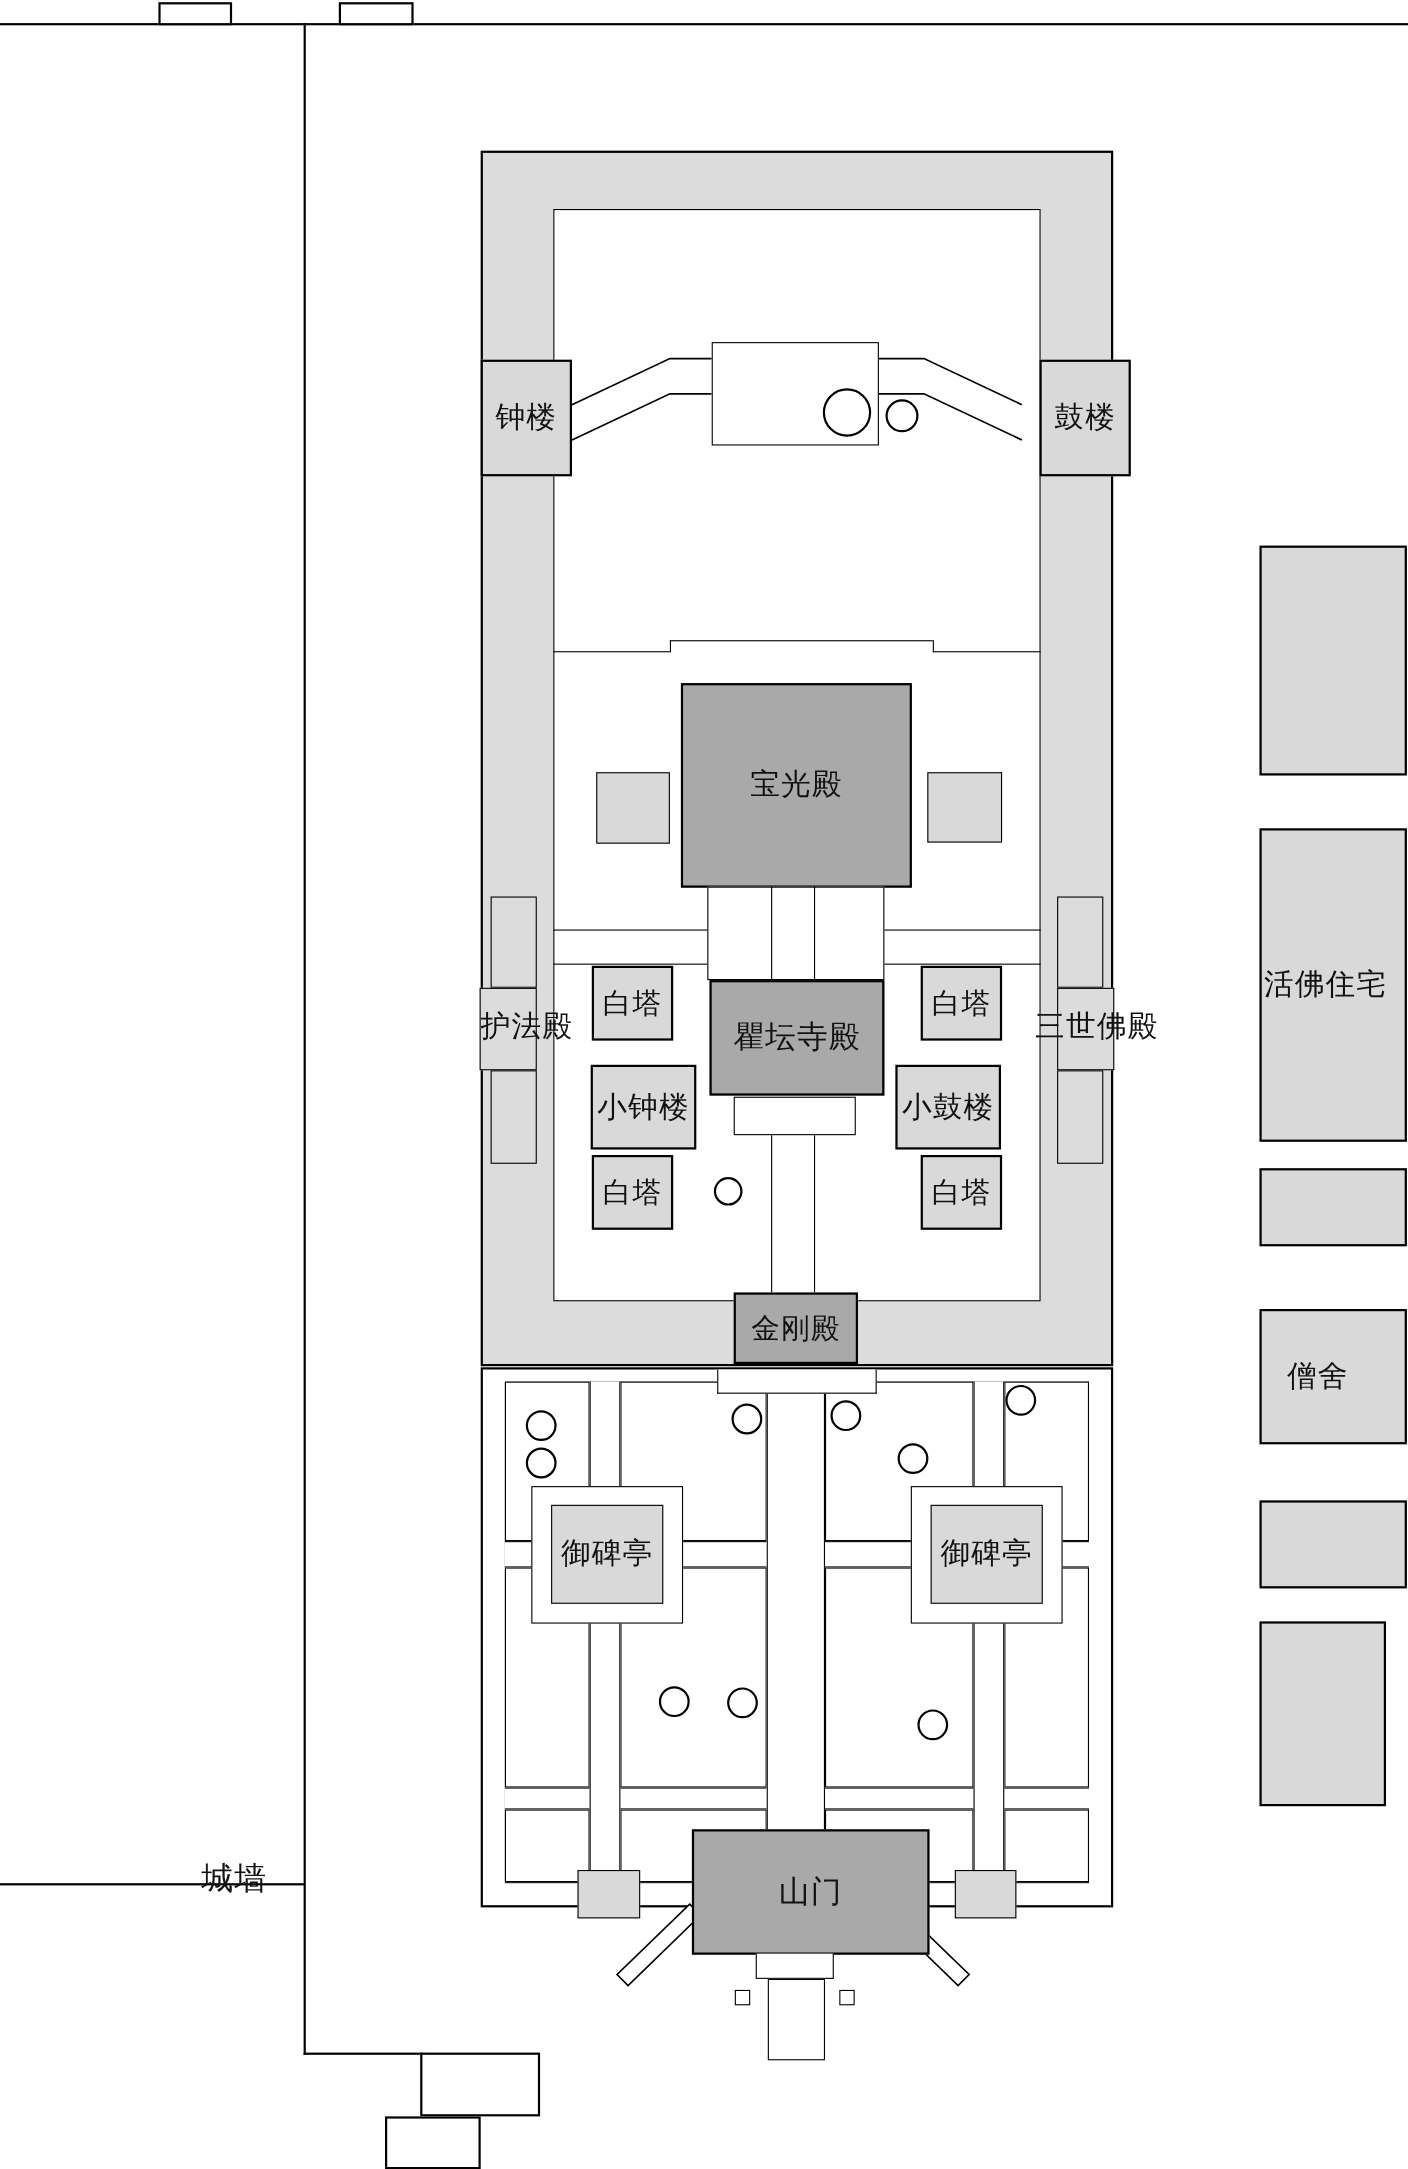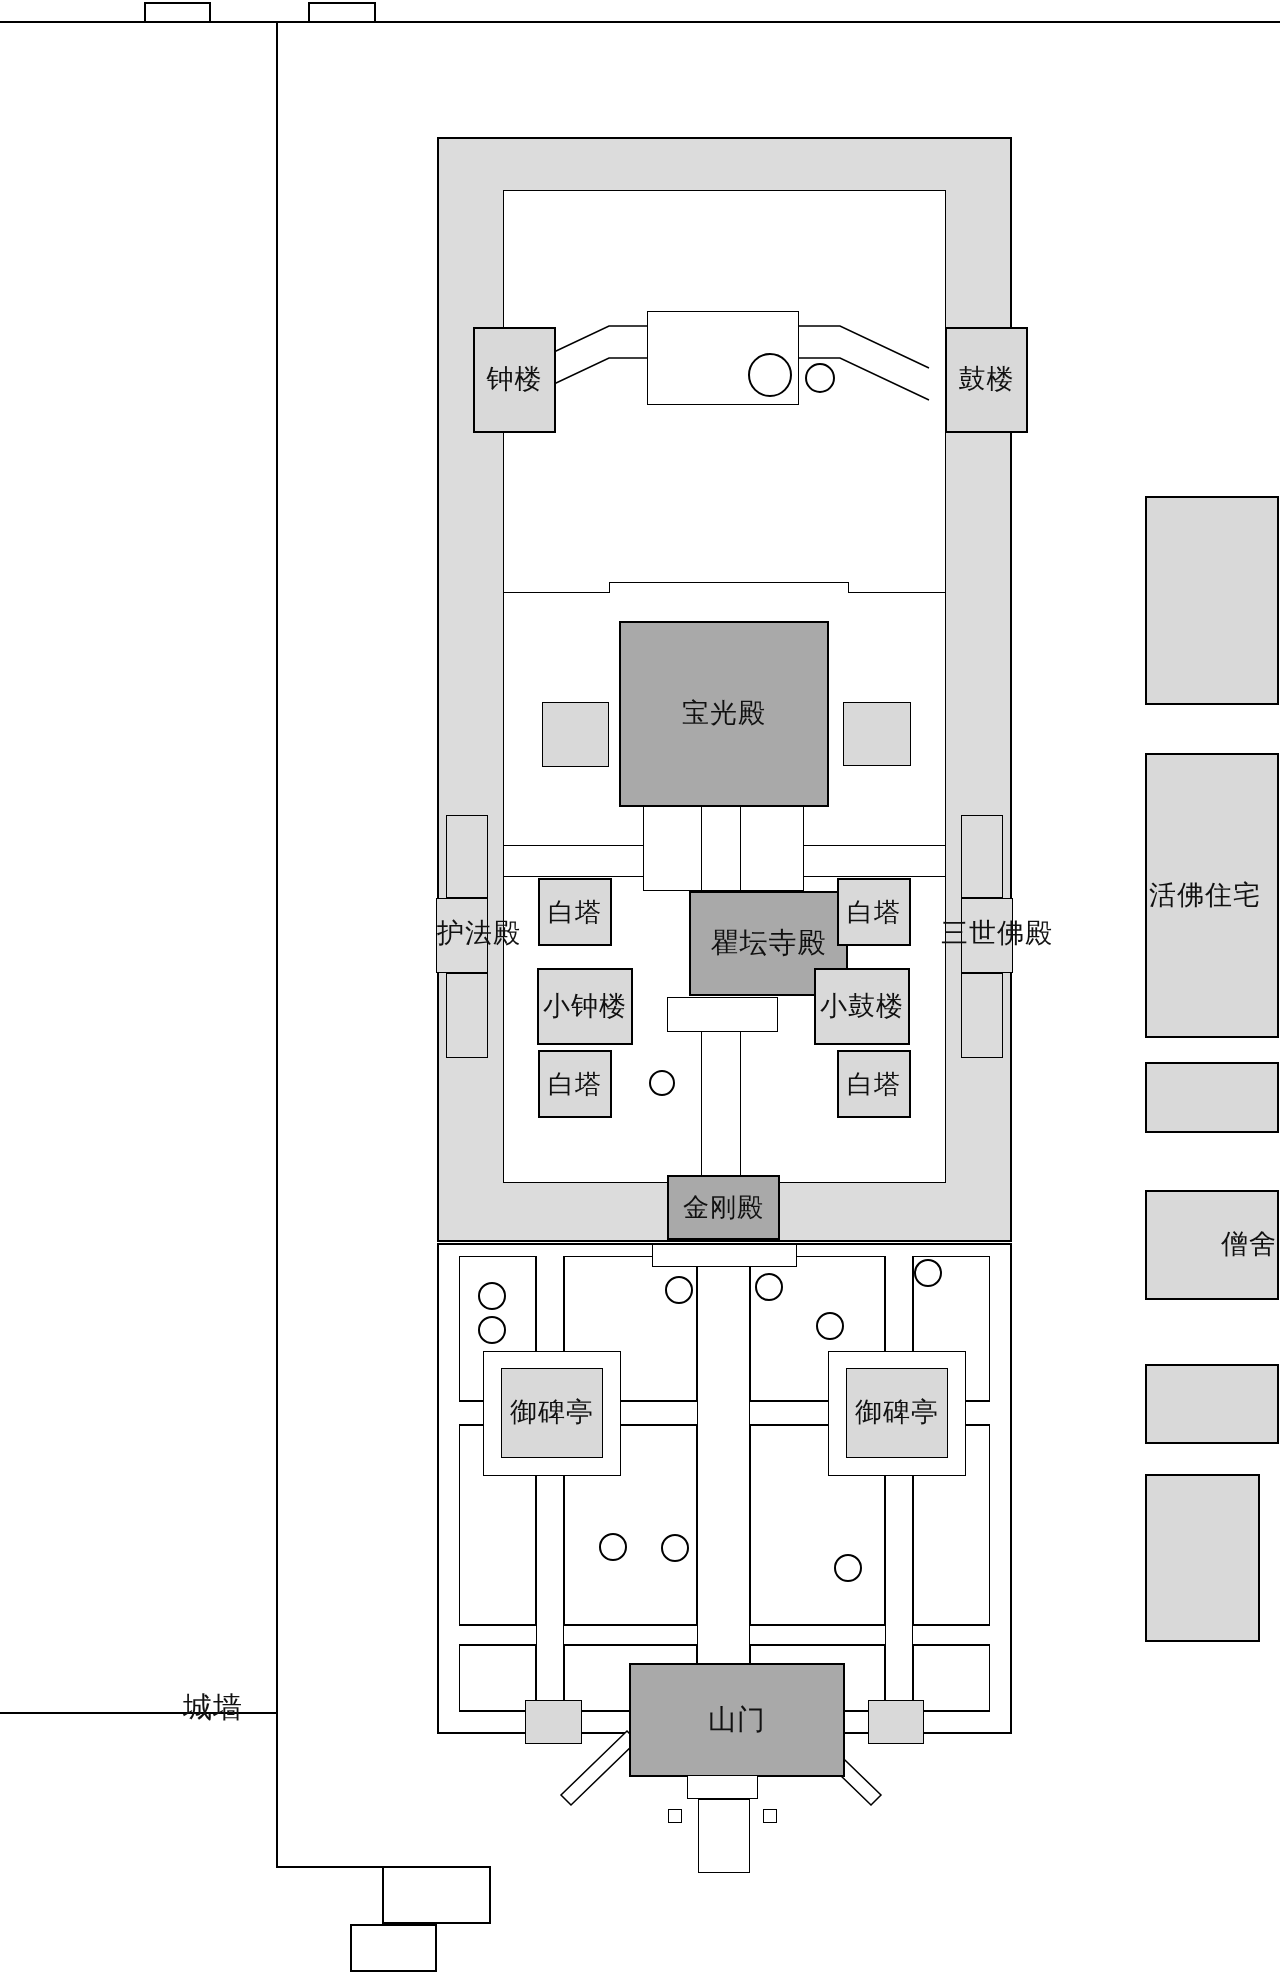--- a/index.html
+++ b/index.html
@@ -83,21 +83,21 @@
     <path d="M799,326 L840,326 L929,368" fill="none" stroke="#000" stroke-width="1.5"></path>
     <path d="M799,358 L840,358 L929,400" fill="none" stroke="#000" stroke-width="1.5"></path>
     <polygon points="627,1731 637,1741 571,1805 561,1795" fill="#fff" stroke="#000" stroke-width="1.5"></polygon>
     <polygon points="815,1731 805,1741 871,1805 881,1795" fill="#fff" stroke="#000" stroke-width="1.5"></polygon>
   </svg>
 
   <div class="box white thin" style="left:647px;top:311px;width:152px;height:94px;"></div>
   <div class="circle" style="left:748px;top:353px;width:44px;height:44px;"></div>
   <div class="circle" style="left:805px;top:363px;width:30px;height:30px;"></div>
 
-  <div class="box light" style="left:437px;top:327px;width:83px;height:106px;margin-left:36px;">
+  <div class="box light" style="left:437px;top:327px;width:83px;height:106px;">
     <span>钟楼</span>
   </div>
   <div class="box light" style="left:929px;top:327px;width:83px;height:106px;margin-left:16px;">
     <span>鼓楼</span>
   </div>
 
   <div class="hline" style="left:503px;top:592px;width:106px;height:1px;"></div>
   <div class="hline" style="left:848px;top:592px;width:98px;height:1px;"></div>
   <div class="hline" style="left:609px;top:582px;width:239px;height:1px;"></div>
   <div class="vline" style="left:609px;top:582px;width:1px;height:11px;"></div>
@@ -110,21 +110,21 @@
   <div class="box light thin" style="left:843px;top:702px;width:68px;height:64px;"></div>
 
   <div class="box white thin" style="left:643px;top:806px;width:161px;height:85px;"></div>
   <div class="vline" style="left:701px;top:806px;width:1px;height:85px;"></div>
   <div class="vline" style="left:740px;top:806px;width:1px;height:85px;"></div>
   <div class="hline" style="left:503px;top:845px;width:140px;height:1px;"></div>
   <div class="hline" style="left:804px;top:845px;width:142px;height:1px;"></div>
   <div class="hline" style="left:503px;top:876px;width:140px;height:1px;"></div>
   <div class="hline" style="left:804px;top:876px;width:142px;height:1px;"></div>
 
-  <div class="box dark" style="left:645px;top:891px;width:159px;height:105px;font-size:28px;margin-left:44px;">
+  <div class="box dark" style="left:645px;top:891px;width:159px;height:105px;font-size:28px;">
     <span>瞿坛寺殿</span>
   </div>
   <div class="box white thin" style="left:667px;top:997px;width:111px;height:35px;"></div>
   <div class="vline" style="left:701px;top:1032px;width:1px;height:143px;"></div>
   <div class="vline" style="left:740px;top:1032px;width:1px;height:143px;"></div>
 
   <div class="box light" style="left:538px;top:878px;width:74px;height:68px;font-size:26px;">
     <span>白塔</span>
   </div>
   <div class="box light" style="left:837px;top:878px;width:74px;height:68px;font-size:26px;">
@@ -184,19 +184,19 @@
   <div class="box white thin" style="left:687px;top:1775px;width:71px;height:24px;"></div>
   <div class="box white thin" style="left:698px;top:1799px;width:52px;height:74px;"></div>
   <div class="abs white" style="left:668px;top:1809px;width:14px;height:14px;border:1.5px solid var(--line);"></div>
   <div class="abs white" style="left:763px;top:1809px;width:14px;height:14px;border:1.5px solid var(--line);"></div>
 
   <div class="box light" style="left:1145px;top:496px;width:134px;height:209px;"></div>
   <div class="box light" style="left:1145px;top:753px;width:134px;height:285px;justify-content:flex-start;padding-left:2px;text-align:center;">
     <span>活佛住宅</span>
   </div>
   <div class="box light" style="left:1145px;top:1062px;width:134px;height:71px;"></div>
-  <div class="box light" style="left:1145px;top:1190px;width:134px;height:110px;justify-content:flex-end;padding-left:12px;">
+  <div class="box light" style="left:1145px;top:1190px;width:134px;height:123px;justify-content:flex-start;padding-left:23px;">
     <span>僧舍</span>
   </div>
   <div class="box light" style="left:1145px;top:1364px;width:134px;height:80px;"></div>
   <div class="box light" style="left:1145px;top:1474px;width:115px;height:168px;"></div>
 
 </div>
 
 </body></html>

